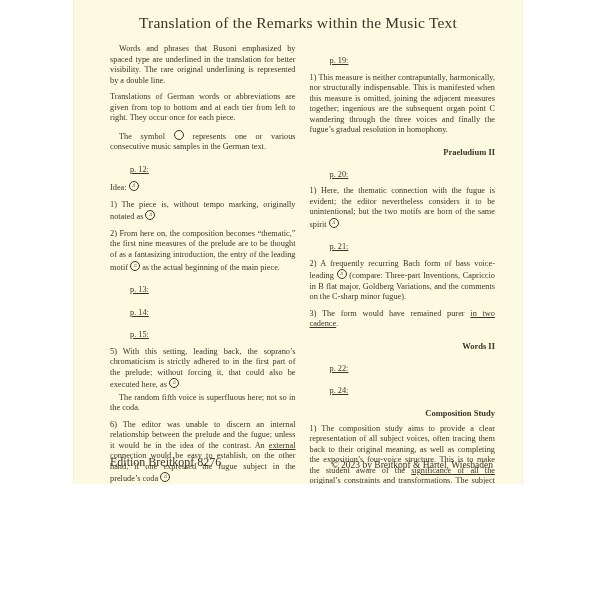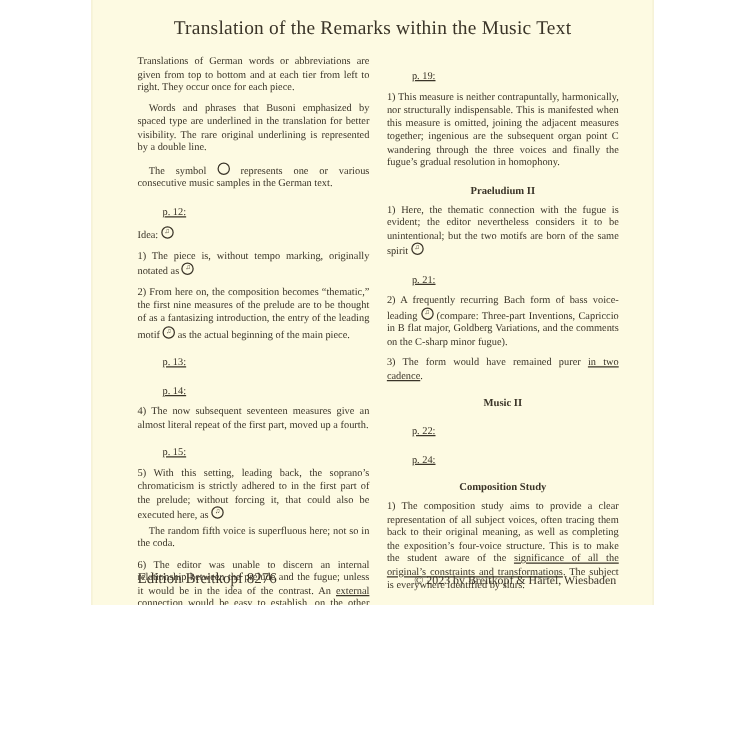--- a/index.html
+++ b/index.html
@@ -17,21 +17,21 @@
     text-align:center;font-size:15.5px;color:#3a3428;
     margin:14px 20px 12px 20px;letter-spacing:0.2px;
   }
   .cols{
     display:flex;gap:14px;padding:0 28px 0 37px;
     color:#3a3428;
   }
   .col{width:191px;font-size:8.3px;line-height:1.27;text-align:justify;}
   .pageref{margin-top:12px;margin-bottom:6px;padding-left:20px;}
   .u{text-decoration:underline;text-underline-offset:1px;}
-  .heading{font-weight:bold;font-size:8.5px;margin-top:11px;margin-bottom:5px;text-align:center;}
+  .heading{font-weight:bold;font-size:8.5px;margin-top:11px;margin-bottom:5px;text-align:right;}
   .para{margin:0 0 6px 0;}
   .para.indent{text-indent:9px;}
   .para.tight{margin-top:-4px;}
   .symbol{
     display:inline-block;width:8px;height:8px;border:0.7px solid #3a3428;
     border-radius:50%;font-size:5.5px;line-height:7px;text-align:center;
     vertical-align:-1px;overflow:hidden;
   }
   .footer-left{
     position:absolute;left:37px;bottom:14px;font-size:12px;color:#3a3428;
@@ -40,45 +40,45 @@
     position:absolute;right:30px;bottom:14px;font-size:9.5px;color:#3a3428;
   }
 </style>
 </head>
 <body>
 
 <div class="sheet">
   <div class="title">Translation of the Remarks within the Music Text</div>
   <div class="cols">
     <div class="col">
+        <div class="para indent">Words and phrases that Busoni emphasized by spaced type are underlined in the translation for better visibility. The rare original underlining is represented by a double line.</div>
         <div class="para">Translations of German words or abbreviations are given from top to bottom and at each tier from left to right. They occur once for each piece.</div>
-        <div class="para indent">Words and phrases that Busoni emphasized by spaced type are underlined in the translation for better visibility. The rare original underlining is represented by a double line.</div>
         <div class="para indent">The symbol <span class="symbol">♫</span> represents one or various consecutive music samples in the German text.</div>
         <div class="pageref"><span class="u">p. 12:</span></div>
         <div class="para">Idea: <span class="symbol">♫</span></div>
         <div class="para">1) The piece is, without tempo marking, originally notated as <span class="symbol">♫</span></div>
         <div class="para">2) From here on, the composition becomes “thematic,” the first nine measures of the prelude are to be thought of as a fantasizing introduction, the entry of the leading motif <span class="symbol">♫</span> as the actual beginning of the main piece.</div>
         <div class="pageref"><span class="u">p. 13:</span></div>
         <div class="pageref"><span class="u">p. 14:</span></div>
-        <div class="para">4) The now subsequent seventeen measures give an almost literal repeat of the first part, moved up a fourth.</div>
         <div class="pageref"><span class="u">p. 15:</span></div>
         <div class="para">5) With this setting, leading back, the soprano’s chromaticism is strictly adhered to in the first part of the prelude; without forcing it, that could also be executed here, as <span class="symbol">♫</span></div>
         <div class="para indent tight">The random fifth voice is superfluous here; not so in the coda.</div>
         <div class="para">6) The editor was unable to discern an internal relationship between the prelude and the fugue; unless it would be in the idea of the contrast. An <span class="u">external</span> connection would be easy to establish, on the other hand, if one expressed the fugue subject in the prelude’s coda <span class="symbol">♫</span></div>
         <div class="pageref"><span class="u">p. 16:</span></div>
       </div>
     <div class="col">
         <div class="pageref"><span class="u">p. 19:</span></div>
         <div class="para">1) This measure is neither contrapuntally, harmonically, nor structurally indispensable. This is manifested when this measure is omitted, joining the adjacent measures together; ingenious are the subsequent organ point C wandering through the three voices and finally the fugue’s gradual resolution in homophony.</div>
         <div class="heading">Praeludium II</div>
+        <div class="pageref"><span class="u">p. 20:</span></div>
         <div class="para">1) Here, the thematic connection with the fugue is evident; the editor nevertheless considers it to be unintentional; but the two motifs are born of the same spirit <span class="symbol">♫</span></div>
         <div class="pageref"><span class="u">p. 21:</span></div>
         <div class="para">2) A frequently recurring Bach form of bass voice-leading <span class="symbol">♫</span> (compare: Three-part Inventions, Capriccio in B flat major, Goldberg Variations, and the comments on the C-sharp minor fugue).</div>
         <div class="para">3) The form would have remained purer <span class="u">in two cadence</span>.</div>
-        <div class="heading">Music II</div>
+        <div class="heading">Words II</div>
         <div class="pageref"><span class="u">p. 22:</span></div>
         <div class="pageref"><span class="u">p. 24:</span></div>
         <div class="heading">Composition Study</div>
         <div class="para">1) The composition study aims to provide a clear representation of all subject voices, often tracing them back to their original meaning, as well as completing the exposition’s four-voice structure. This is to make the student aware of the <span class="u">significance of all the original’s constraints and transformations</span>. The subject is everywhere identified by slurs.</div>
         <div class="pageref"><span class="u">p. 25:</span></div>
         <div class="para">The final cadence structured from the subject: <span class="symbol">♫</span></div>
         <div class="heading">Praeludium III</div>
       </div>
   </div>
   <div class="footer-left">Edition Breitkopf 8276</div>

